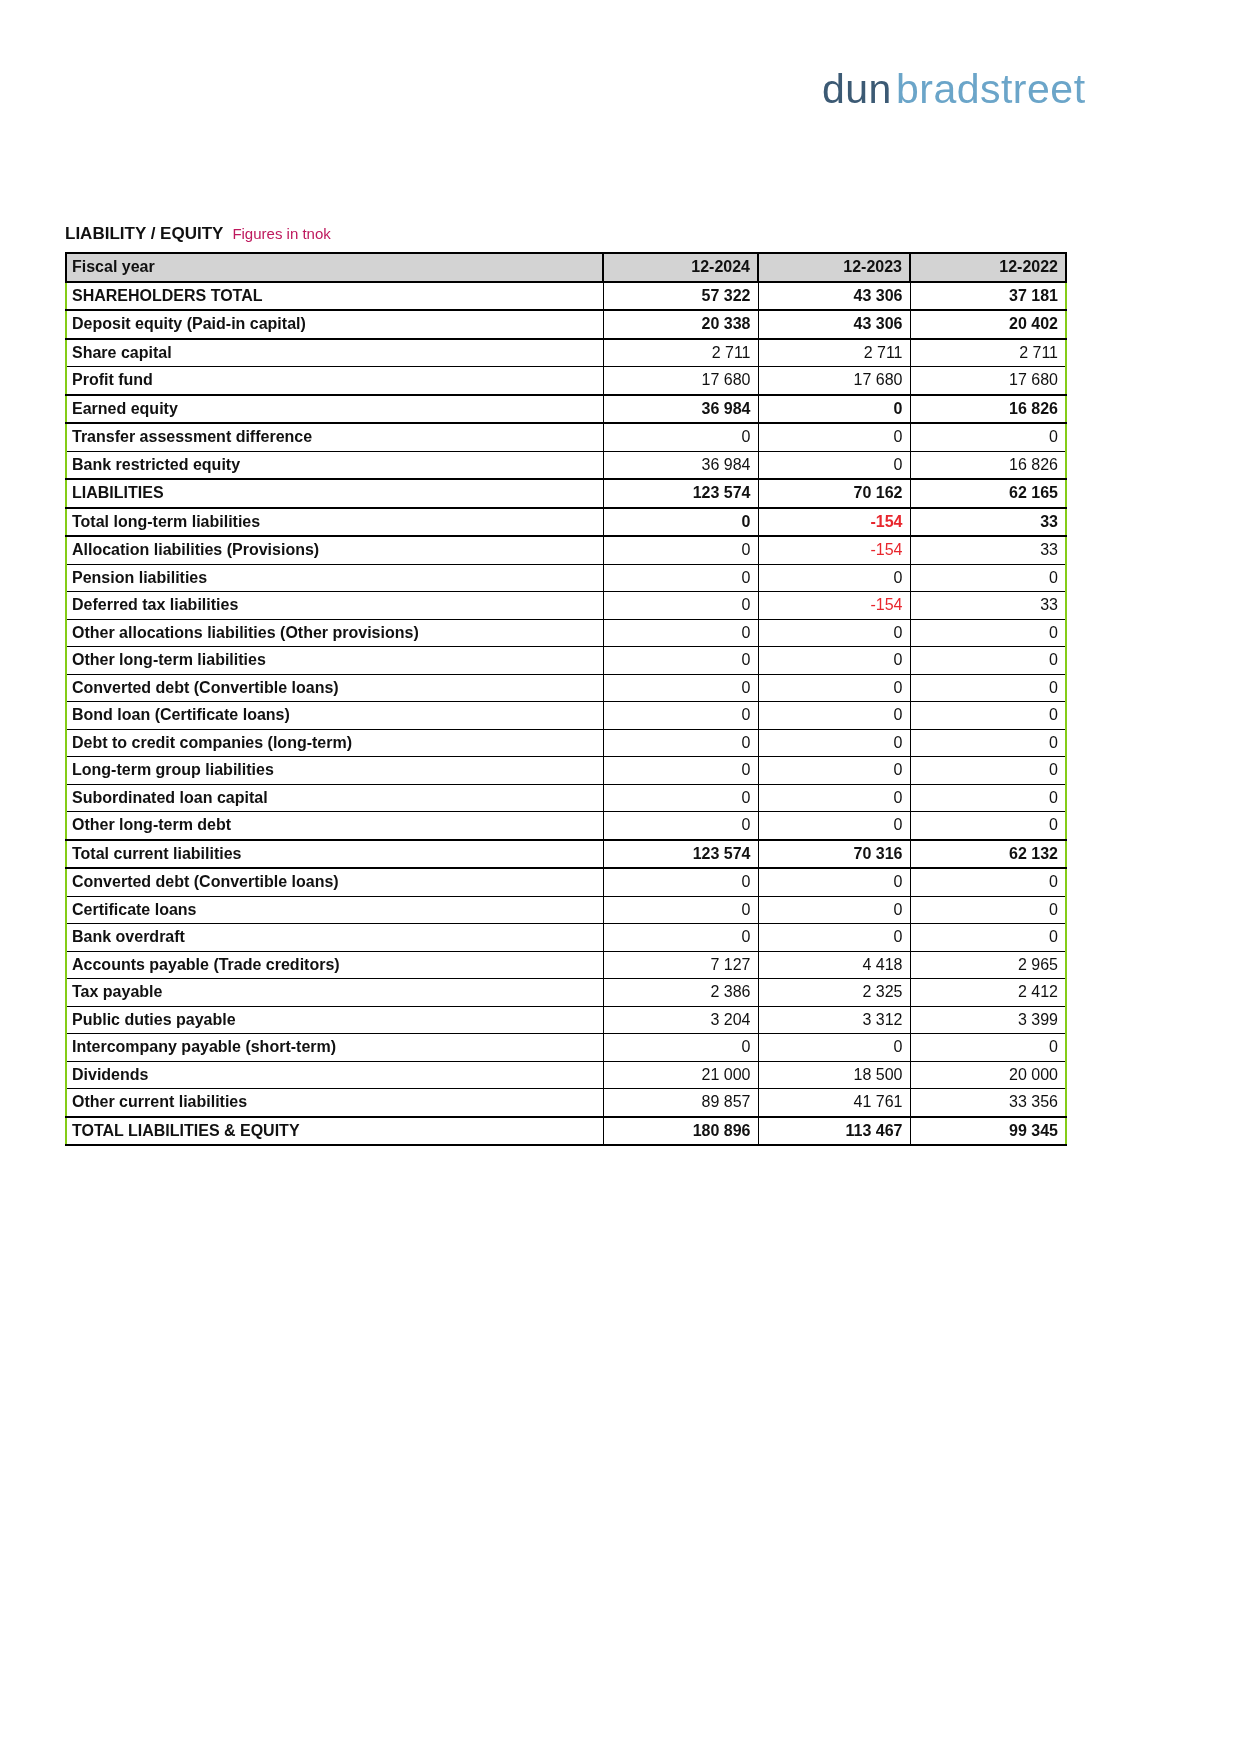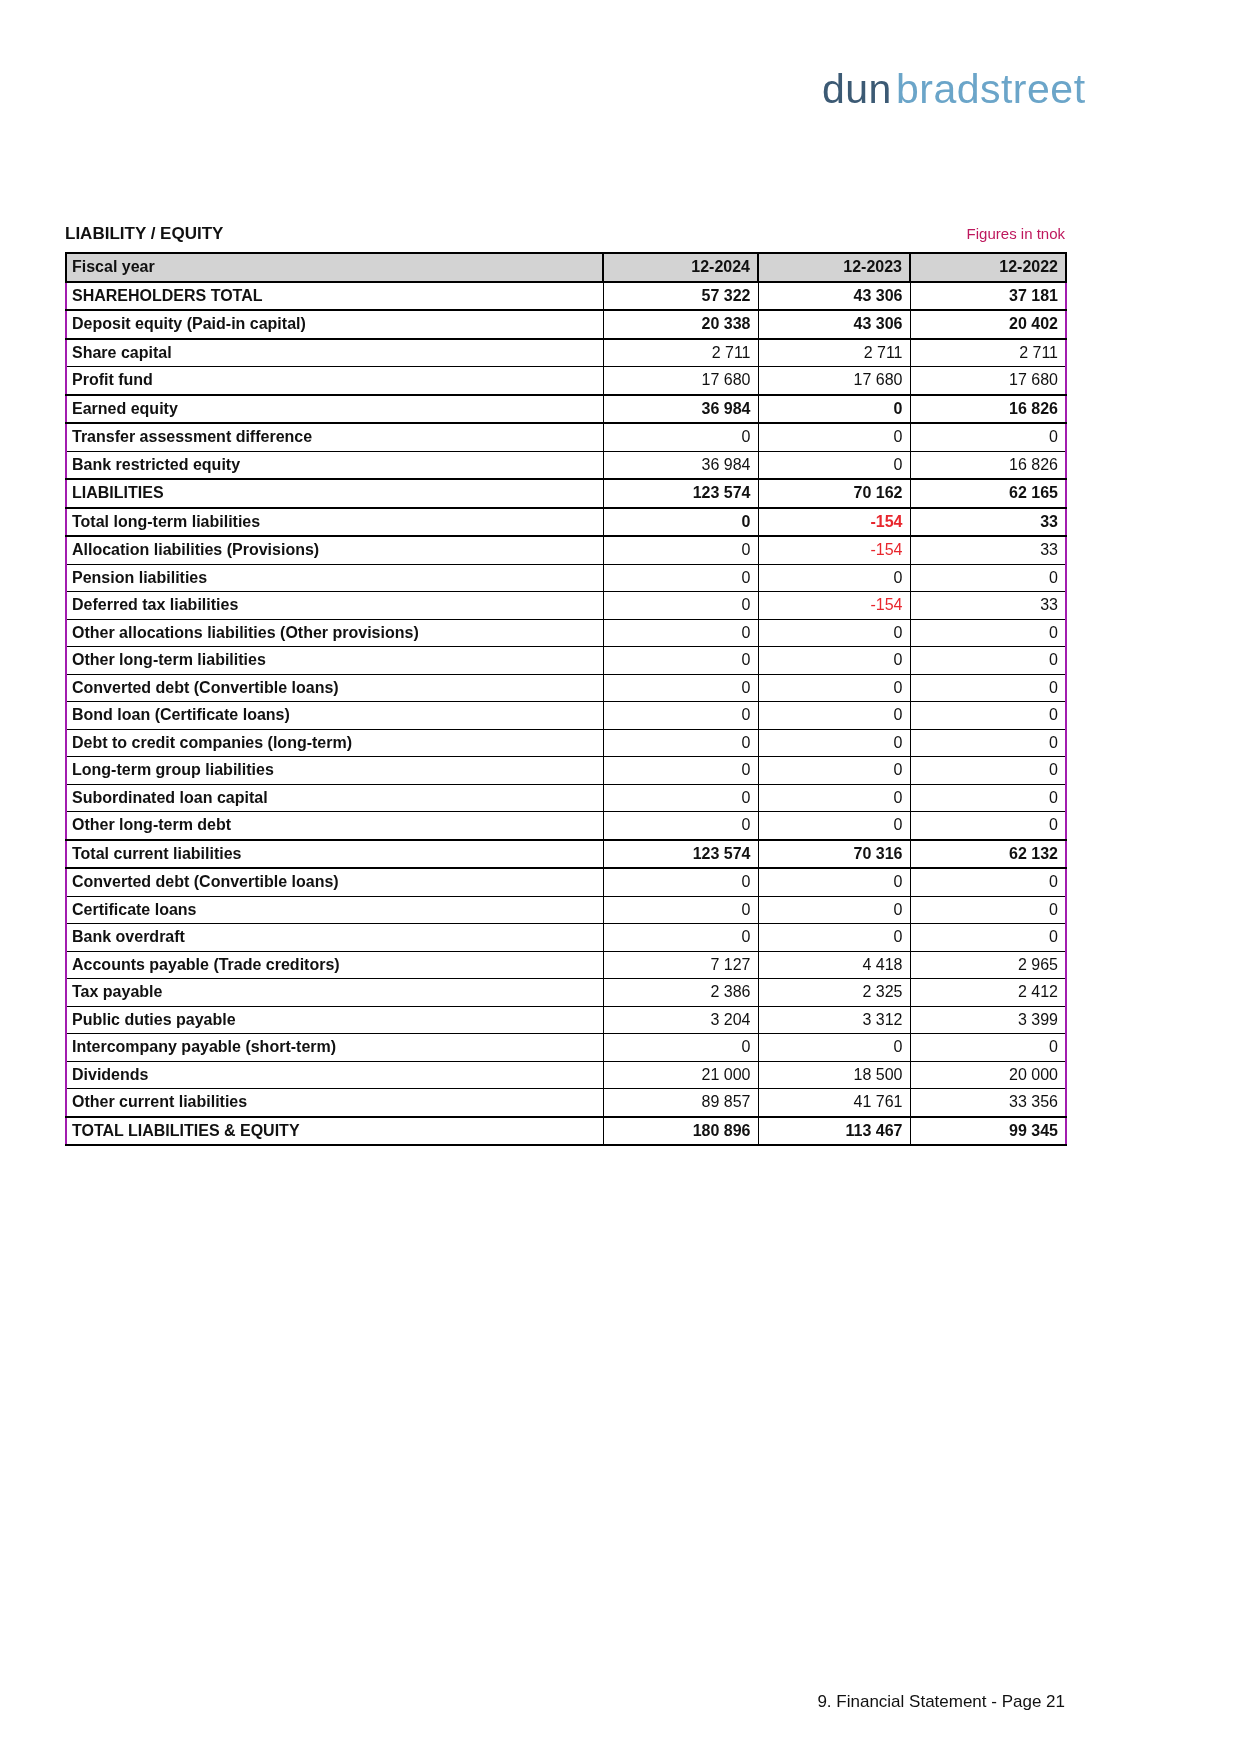--- a/index.html
+++ b/index.html
@@ -36,22 +36,22 @@
     letter-spacing: 0.5px;
   }
 
   
   .title-row {
     position: absolute;
     top: 224px;
     left: 65px;
     width: 1000px;
     display: flex;
-    justify-content: space-between;
     align-items: baseline;
+    gap: 9px;
   }
   .doc-title { font-size: 17px; font-weight: bold; color: #111; }
   .unit-note { font-size: 15px; font-weight: 400; color: #be185d; }
 
   
   table.fin {
     position: absolute;
     top: 252px;
     left: 65px;
     width: 1002px;
@@ -67,21 +67,21 @@
     white-space: nowrap;
   }
   table.fin .lbl { text-align: left; padding-left: 5px; font-weight: bold; }
   table.fin .num { text-align: right; padding-right: 7px; font-weight: normal; }
   table.fin tr.hdr th {
     background: #d3d3d3;
     font-weight: bold;
     border: 2px solid #000000;
   }
   table.fin tr.bold td { font-weight: bold; border-top-width: 2px; border-bottom-width: 2px; }
-  table.fin { border: 2px solid #a21caf; }
+  table.fin { border: 2px solid #84cc16; }
   .red { color: #e8262d; }
 
   
   .footer {
     position: absolute;
     top: 1692px;
     left: 65px;
     width: 1000px;
     text-align: right;
     font-size: 17px;
@@ -307,15 +307,14 @@
         </tr>
         <tr class="bold">
           <td class="lbl">TOTAL LIABILITIES &amp; EQUITY</td>
           <td class="num">180 896</td>
           <td class="num">113 467</td>
           <td class="num">99 345</td>
         </tr>
       </tbody>
   </table>
 
-  <div class="footer">9. Financial Statement - Page 21</div>
 
 </div>
 
 </body></html>

